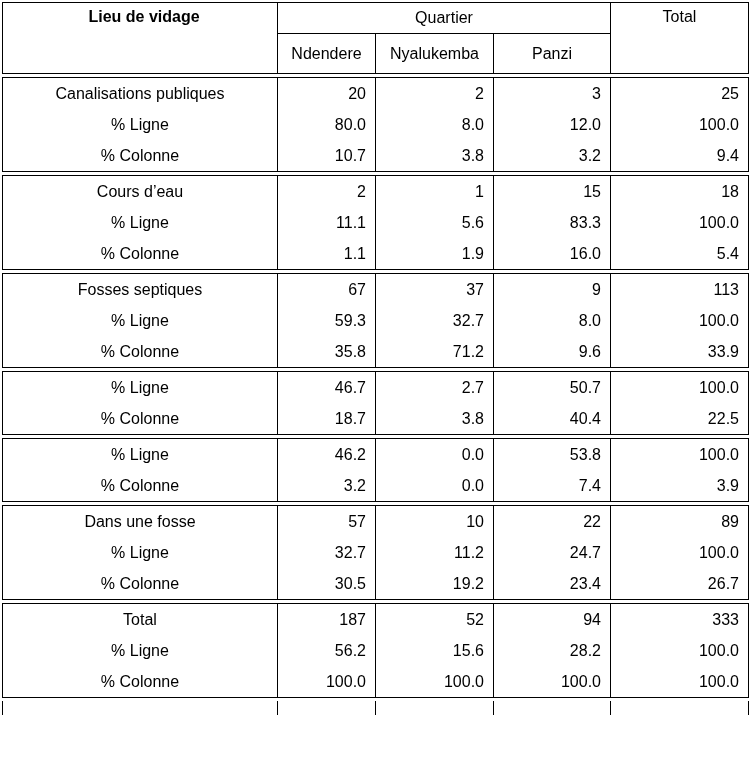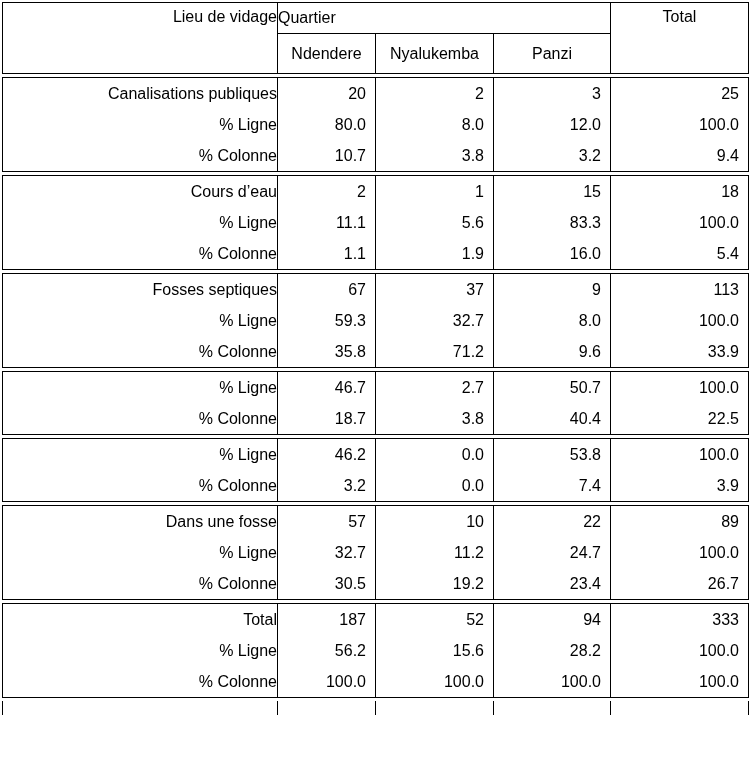--- a/index.html
+++ b/index.html
@@ -29,39 +29,40 @@
     overflow: hidden;
     white-space: nowrap;
     padding: 0;
   }
   
   .hdr td { border: 1px solid #000; }
   .hdr .r1 td { height: 30px; }
   .hdr .r2 td { height: 39px; }
   .corner {
     vertical-align: top;
-    text-align: right;
+    text-align: center;
     padding: 5px 0 0 8px;
-  }
-  .qhead { vertical-align: middle; }
+    font-weight: bold;
+  }
+  .qhead { text-align: center; vertical-align: middle; }
   .total-head {
     text-align: center;
     vertical-align: top;
     padding-top: 5px;
   }
   .chead { text-align: center; vertical-align: middle; }
   
   .blk { margin-top: 3px; }
   .blk td {
     border: 1px solid #000;
     border-top: none;
     border-bottom: none;
     height: 31px;
   }
-  .blk .lbl { text-align: right; }
+  .blk .lbl { text-align: center; }
   .blk .num { text-align: right; padding-right: 9px; }
   
   .stub {
     margin-top: 3px;
     border: none;
   }
   .stub td {
     border: 1px solid #000;
     border-top: none;
     border-bottom: none;

